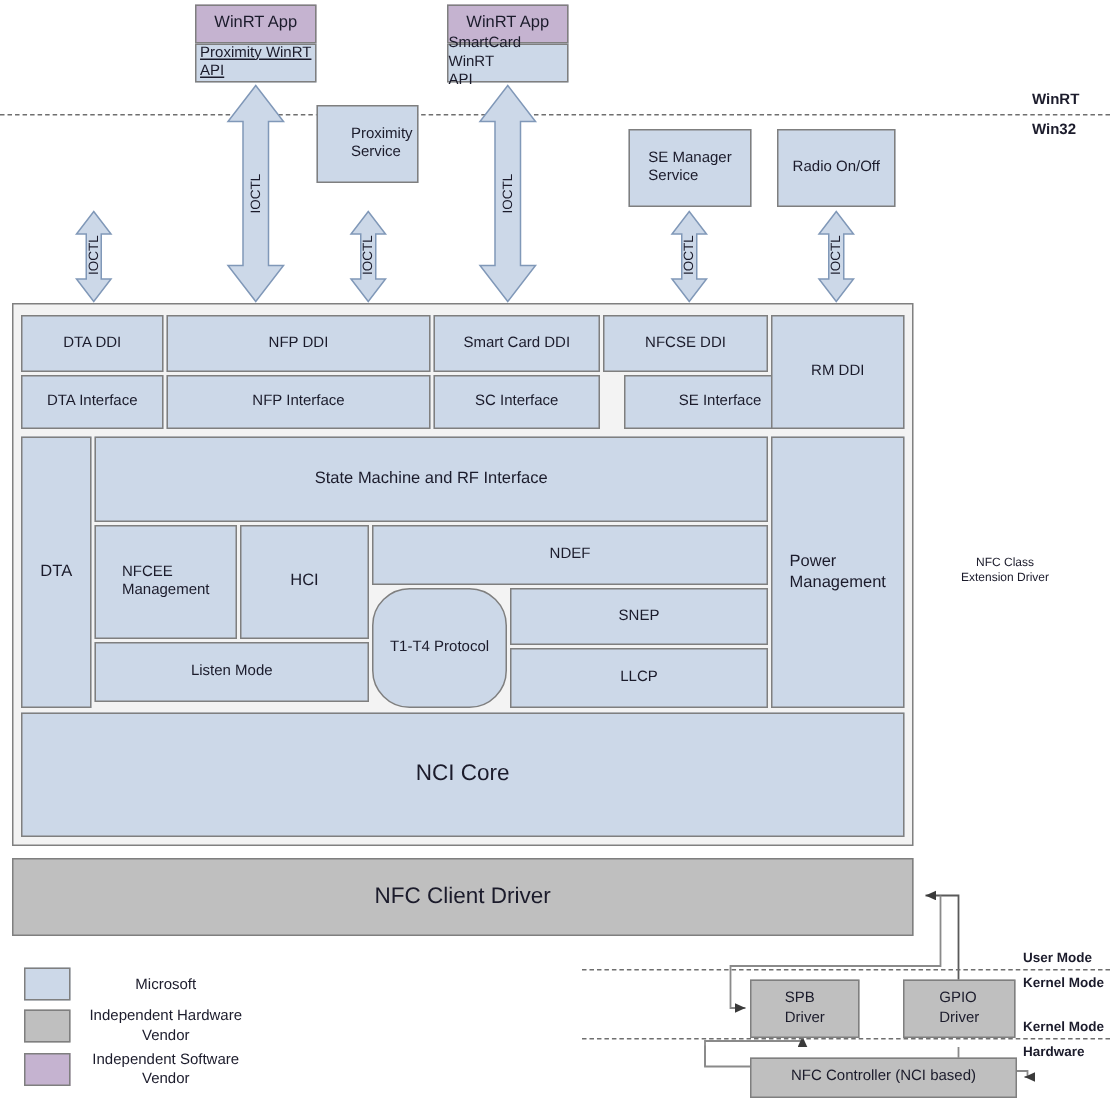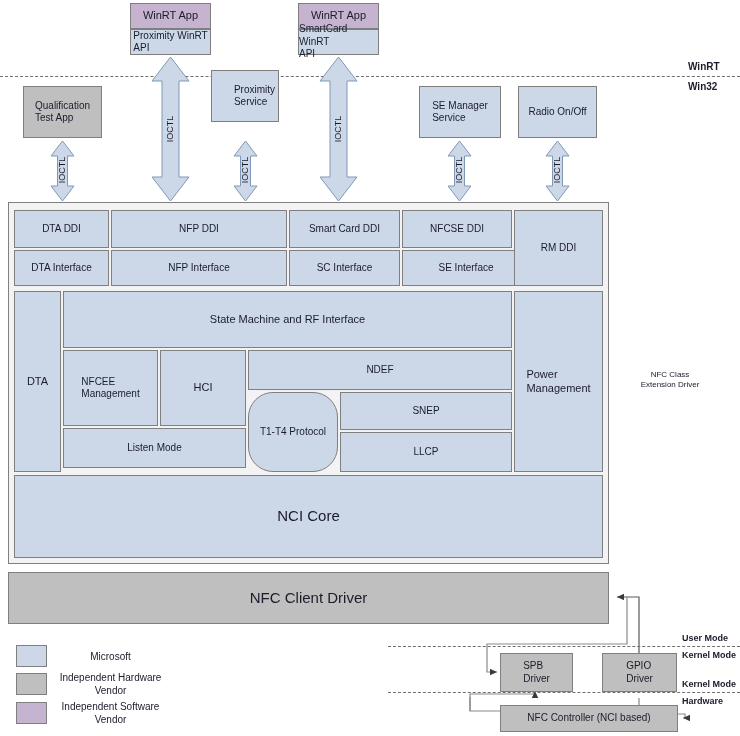--- a/index.html
+++ b/index.html
@@ -45,33 +45,31 @@
   }
   svg.arrows{position:absolute;left:0;top:0;width:740px;height:736px;pointer-events:none;}
   .swatch{position:absolute;box-sizing:border-box;border:1px solid #7f7f7f;}
 </style>
 </head>
 <body>
 
 <div id="stage">
 
   <div class="box isv" style="left:130px;top:3px;width:81px;height:26px;font-size:11px;">WinRT App</div>
-  <div class="box ms" style="left:130px;top:29px;width:81px;height:26px;font-size:10px;">Proximity WinRT
+  <div class="box ms" style="left:130px;top:29px;width:81px;height:26px;font-size:10px;text-decoration:underline;">Proximity WinRT
 API</div>
 
   <div class="box isv" style="left:298px;top:3px;width:81px;height:26px;font-size:11px;">WinRT App</div>
   <div class="box ms" style="left:298px;top:29px;width:81px;height:26px;font-size:10px;">SmartCard WinRT
 API</div>
 
   <div class="dash" style="left:0px;top:76px;width:740px;"></div>
   <div class="lbl" style="left:688px;top:59px;width:50px;height:14px;font-size:10px;font-weight:bold;">WinRT</div>
   <div class="lbl" style="left:688px;top:79px;width:50px;height:14px;font-size:10px;font-weight:bold;">Win32</div>
 
-  <div class="box ihv" style="left:23px;top:86px;width:79px;height:52px;font-size:10px;">Qualification
-Test App</div>
 
   <div class="box ms" style="left:211px;top:70px;width:68px;height:52px;font-size:10px;padding-left:19px;">Proximity
 Service</div>
 
   <div class="box ms" style="left:419px;top:86px;width:82px;height:52px;font-size:10px;">SE Manager
 Service</div>
 
   <div class="box ms" style="left:518px;top:86px;width:79px;height:52px;font-size:10px;">Radio On/Off</div>
 
   <svg class="arrows" viewBox="0 0 740 736" xmlns="http://www.w3.org/2000/svg">
@@ -132,21 +130,21 @@
   <div class="box ms" style="left:14px;top:210px;width:95px;height:38px;font-size:10px;">DTA DDI</div>
   <div class="box ms" style="left:14px;top:250px;width:95px;height:36px;font-size:10px;">DTA Interface</div>
 
   <div class="box ms" style="left:111px;top:210px;width:176px;height:38px;font-size:10px;">NFP DDI</div>
   <div class="box ms" style="left:111px;top:250px;width:176px;height:36px;font-size:10px;">NFP Interface</div>
 
   <div class="box ms" style="left:289px;top:210px;width:111px;height:38px;font-size:10px;">Smart Card DDI</div>
   <div class="box ms" style="left:289px;top:250px;width:111px;height:36px;font-size:10px;">SC Interface</div>
 
   <div class="box ms" style="left:402px;top:210px;width:110px;height:38px;font-size:10px;">NFCSE DDI</div>
-  <div class="box ms" style="left:402px;top:250px;width:128px;height:36px;font-size:10px;">SE Interface</div>
+  <div class="box ms" style="left:416px;top:250px;width:128px;height:36px;font-size:10px;">SE Interface</div>
 
   <div class="box ms" style="left:514px;top:210px;width:89px;height:76px;font-size:10px;">RM DDI</div>
 
   <div class="box ms" style="left:14px;top:291px;width:47px;height:181px;font-size:11px;">DTA</div>
 
   <div class="box ms" style="left:63px;top:291px;width:449px;height:57px;font-size:11px;">State Machine and RF Interface</div>
 
   <div class="box ms" style="left:63px;top:350px;width:95px;height:76px;font-size:10px;">NFCEE
 Management</div>
 

